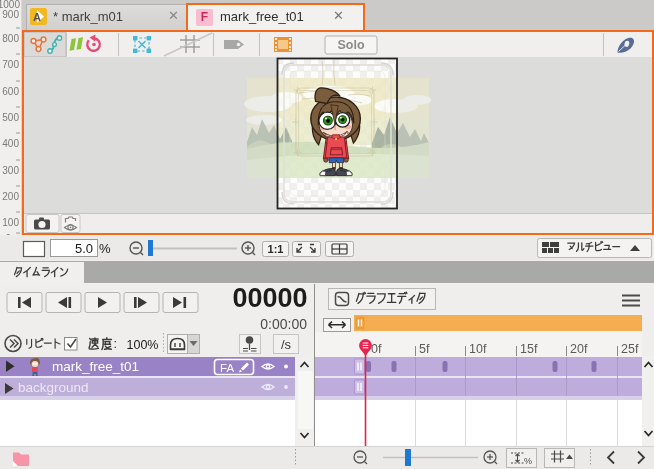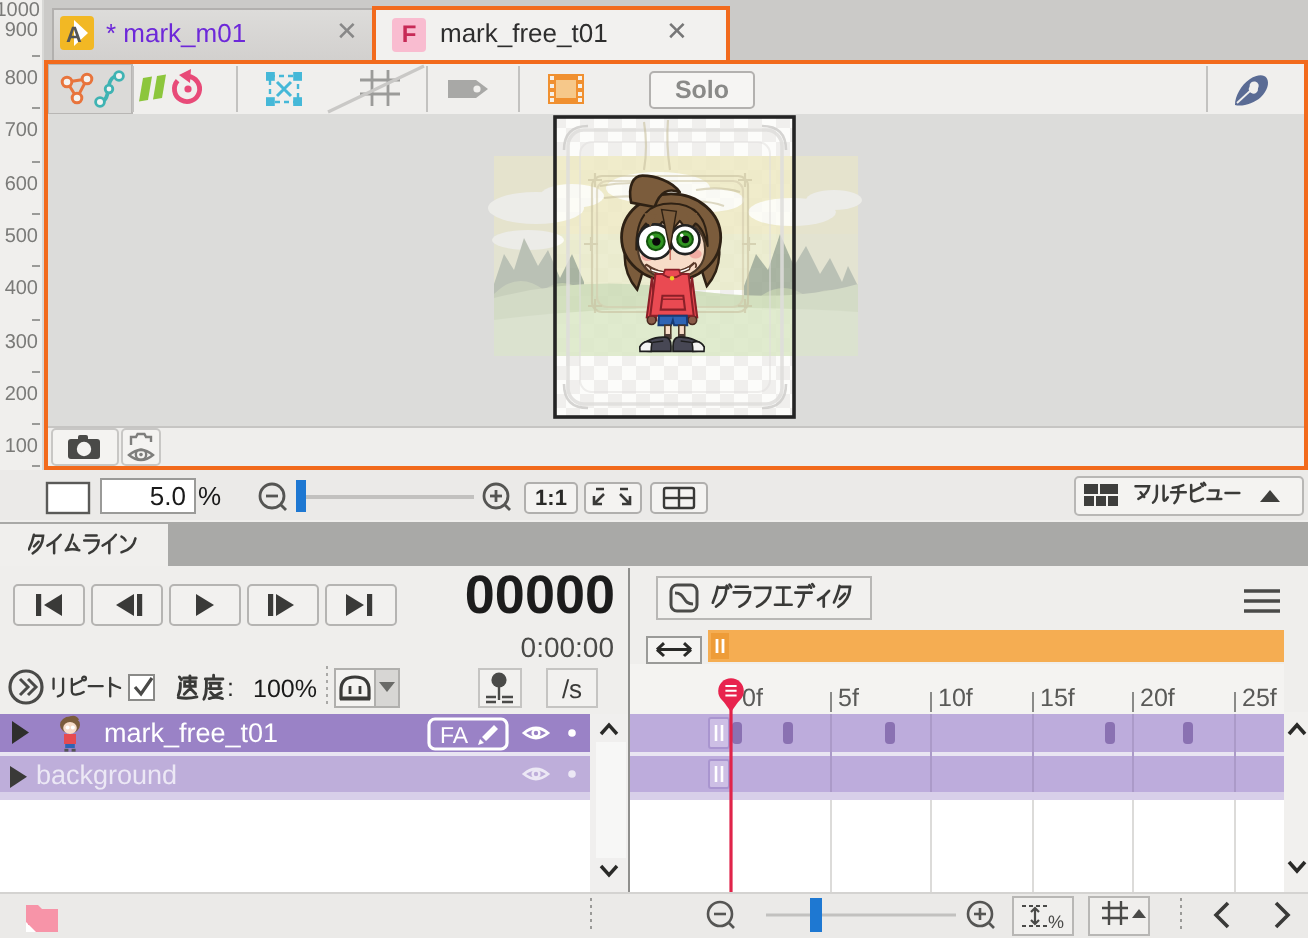--- a/index.html
+++ b/index.html
@@ -104,21 +104,21 @@
     </g>
 </svg>
 
 <div class="abs" style="left:22px;top:0;width:632px;height:30px;background:#cbcac8"></div>
 <div class="abs" style="left:26px;top:4px;width:166px;height:26px;background:linear-gradient(#dddcda,#d2d0ce);border:1px solid #b2b0ae;border-bottom:none"></div>
 <div class="abs" style="left:30px;top:8px;width:17px;height:17px;background:#f2b824;border-radius:2px"></div>
 <svg class="abs" style="left:30px;top:8px" width="17" height="17">
     <path d="M7 2 L14 8.5 L7 15 Z" fill="#fff"></path>
     <text x="7" y="13" font-size="11" font-weight="bold" fill="#555" text-anchor="middle" font-family="Liberation Sans">A</text>
   </svg>
-<div class="abs" style="left:53px;top:9px;font-size:13px;color:#6d28d9">* mark_m01</div>
+<div class="abs" style="left:53px;top:9px;font-size:13px;color:#404040">* mark_m01</div>
 <div class="abs" style="left:168px;top:8px;font-size:13px;color:#888">✕</div>
 
 <div class="abs" style="left:186px;top:3px;width:179px;height:29px;background:#f2f1ef;border:2px solid #f26a1c;border-bottom:none"></div>
 <div class="abs" style="left:196px;top:9px;width:17px;height:17px;background:#f9bcd0;border-radius:2px"></div>
 <div class="abs" style="left:196px;top:9px;width:17px;height:17px;font-size:12px;font-weight:bold;color:#c72a56;text-align:center;line-height:17px">F</div>
 <div class="abs" style="left:220px;top:9px;font-size:13px;color:#2e2e2e">mark_free_t01</div>
 <div class="abs" style="left:333px;top:8px;font-size:13px;color:#777">✕</div>
 
 <div class="abs" style="left:22px;top:30px;width:632px;height:205px;border:2px solid #f26a1c;background:#f0efed"></div>
 

